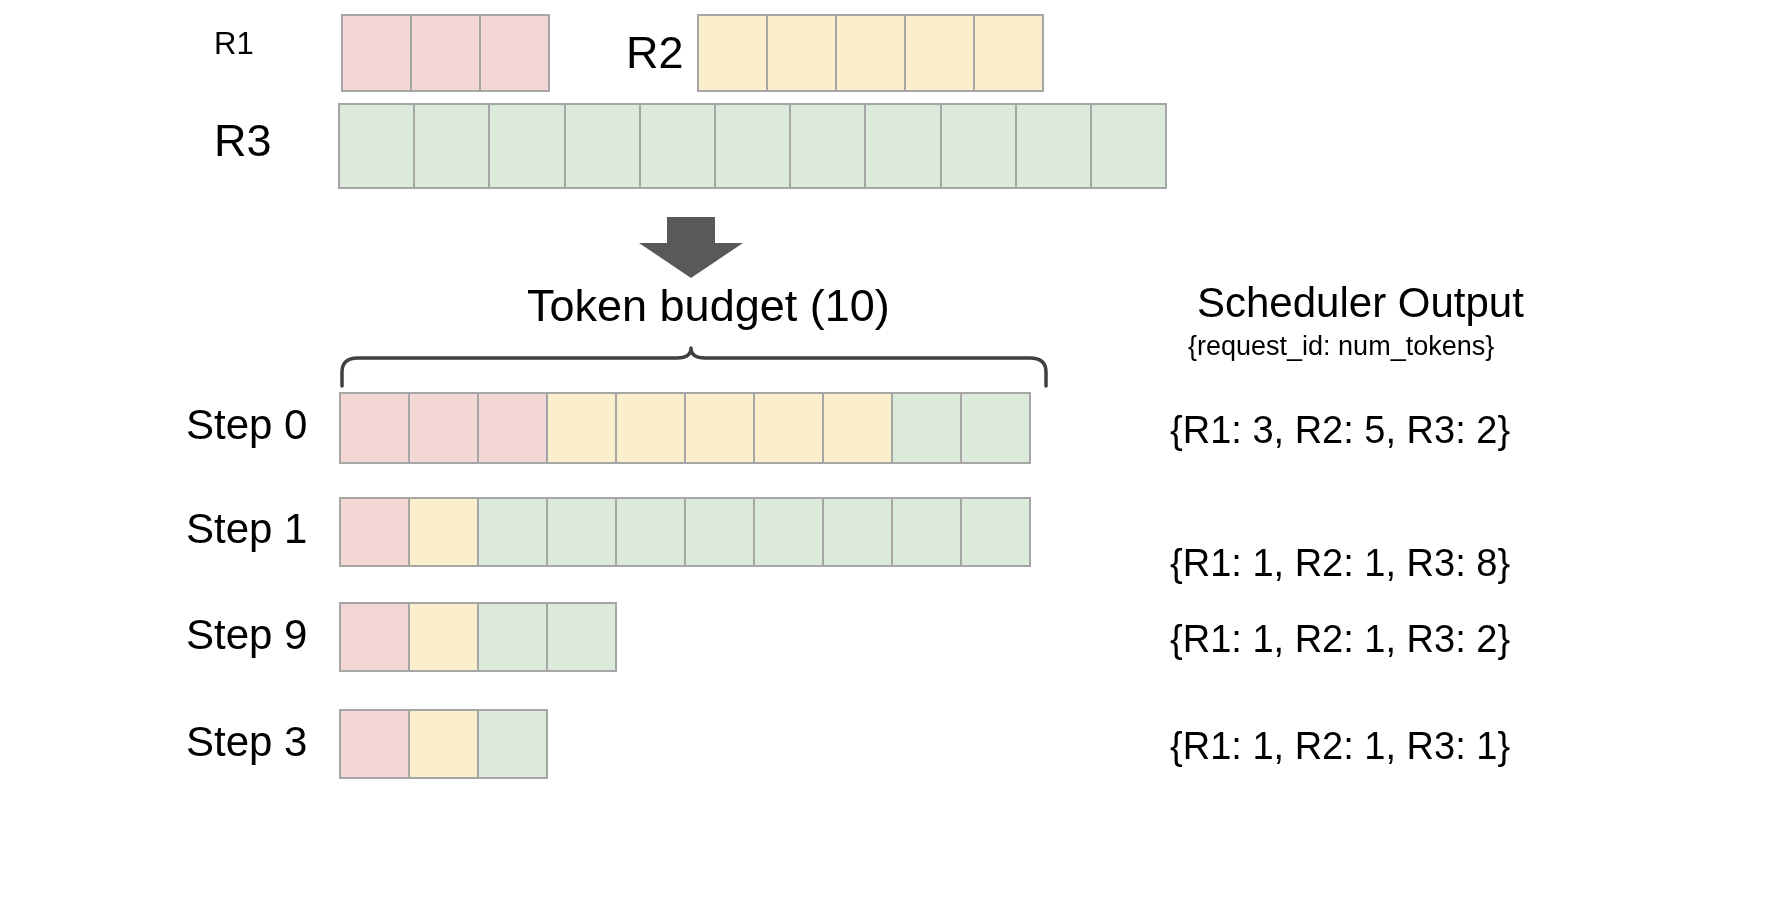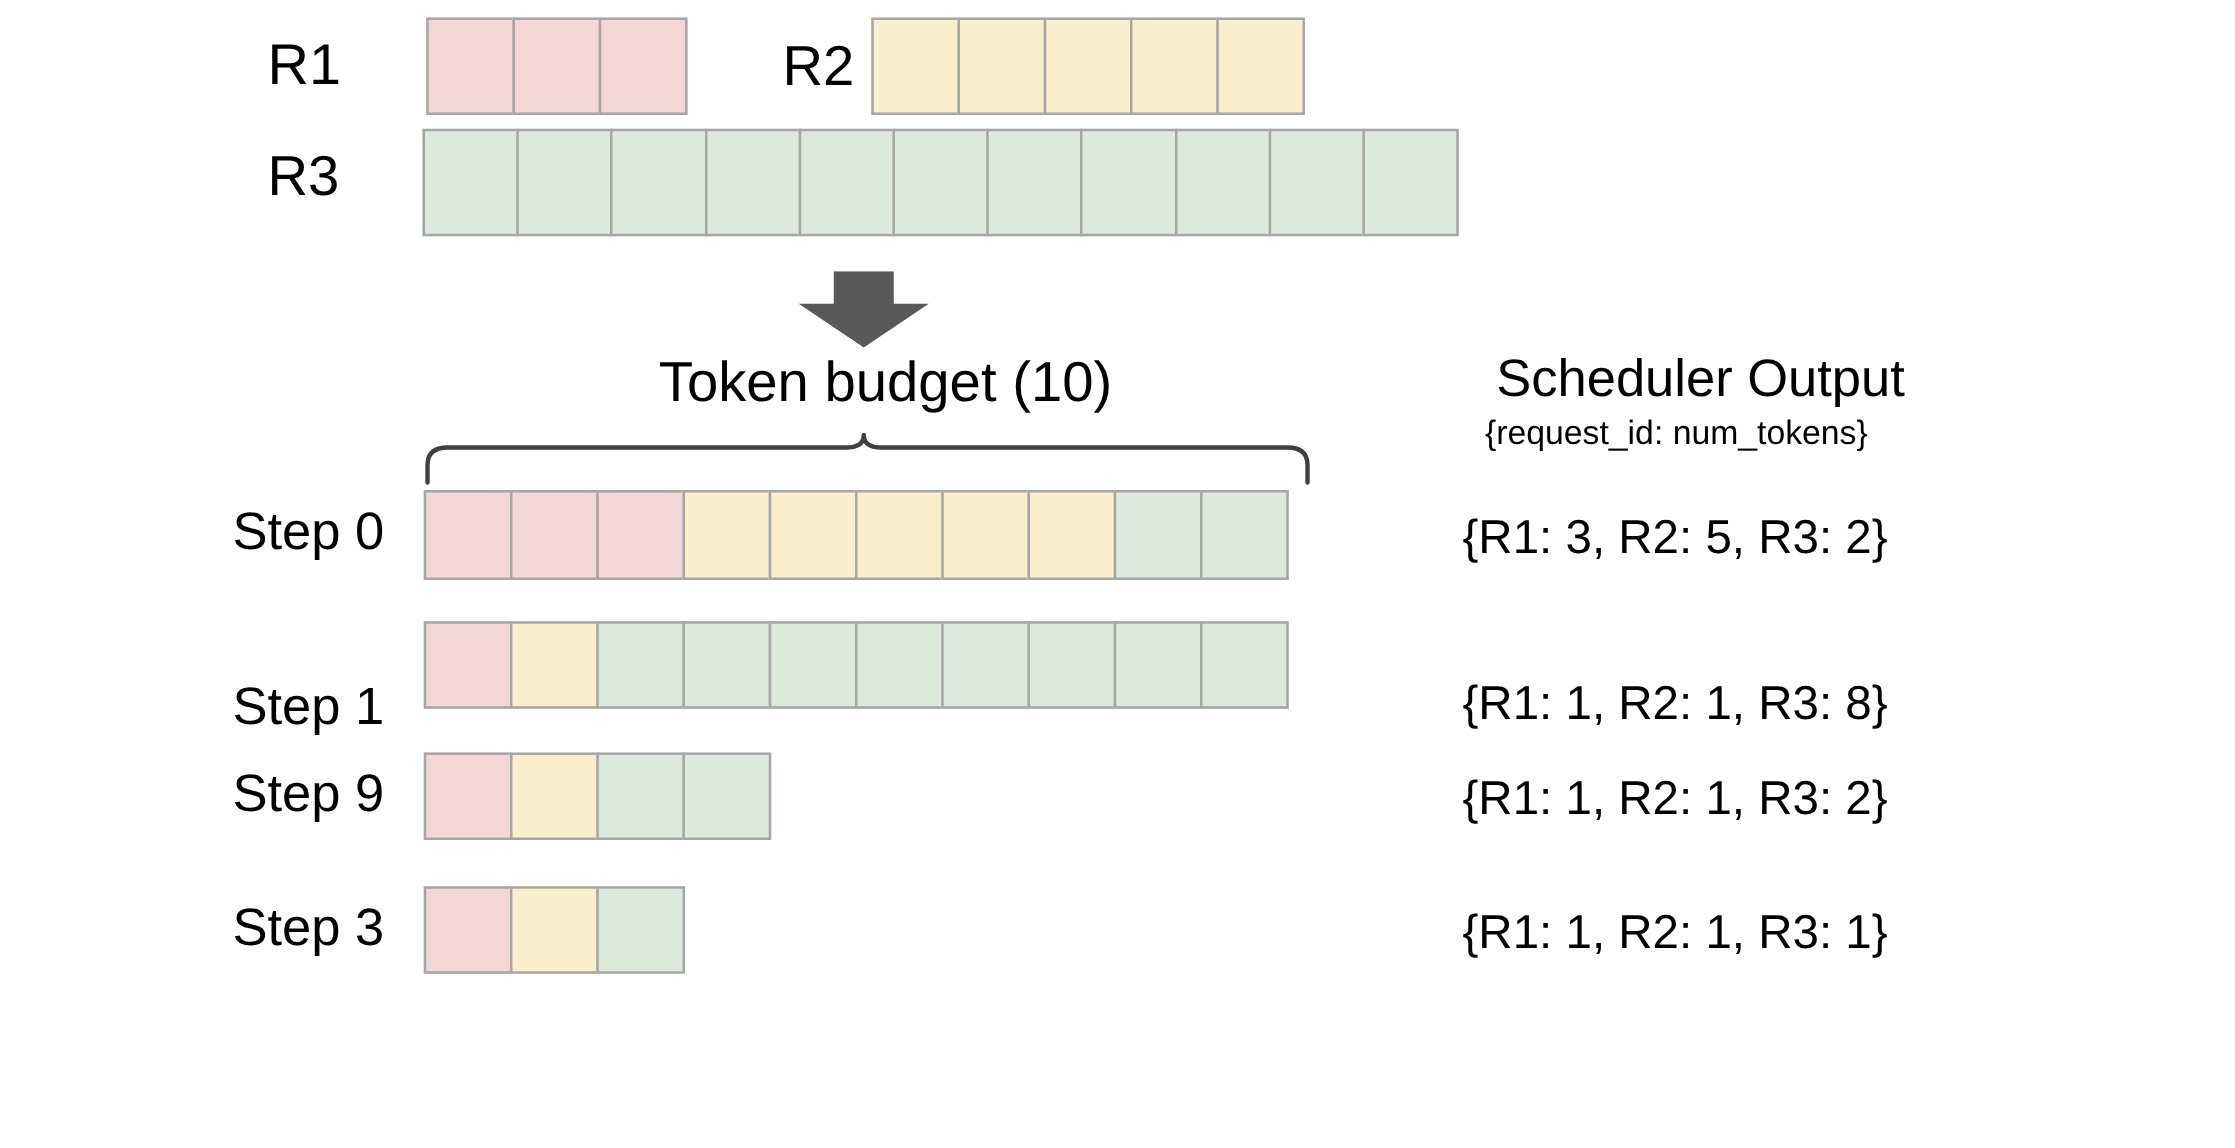--- a/index.html
+++ b/index.html
@@ -39,21 +39,21 @@
     position: absolute;
     white-space: nowrap;
     line-height: 1;
   }
 
   #prompts-label {
     left: 6px;
     top: 72px;
     font-size: 45px;
   }
-  #r1-label { left: 214px; top: 28px;  font-size: 46px; }
+  #r1-label { left: 214px; top: 28px;  font-size: 31px; }
   #r2-label { left: 626px; top: 30px;  font-size: 45px; }
   #r3-label { left: 214px; top: 118px; font-size: 45px; }
 
   
   #row-r1 { left: 341px; top: 14px;  height: 78px; }
   #row-r2 { left: 697px; top: 14px;  height: 78px; }
   #row-r3 { left: 338px; top: 103px; height: 86px; }
 
   
   #flow-arrow {
@@ -74,21 +74,21 @@
     position: absolute;
     left: 339px;
     top: 346px;
     width: 710px;
     height: 42px;
   }
 
   
   .step-label { font-size: 42px; text-align: right; }
   #step0-label { left: 186px; top: 404px; }
-  #step1-label { left: 186px; top: 508px; margin-top: 36px; }
+  #step1-label { left: 186px; top: 508px; }
   #step2-label { left: 186px; top: 614px; }
   #step3-label { left: 186px; top: 721px; }
 
   #row-step0 { left: 339px; top: 392px; height: 72px; }
   #row-step1 { left: 339px; top: 497px; height: 70px; }
   #row-step2 { left: 339px; top: 602px; height: 70px; }
   #row-step3 { left: 339px; top: 709px; height: 70px; }
 
   
   #scheduler-title {

